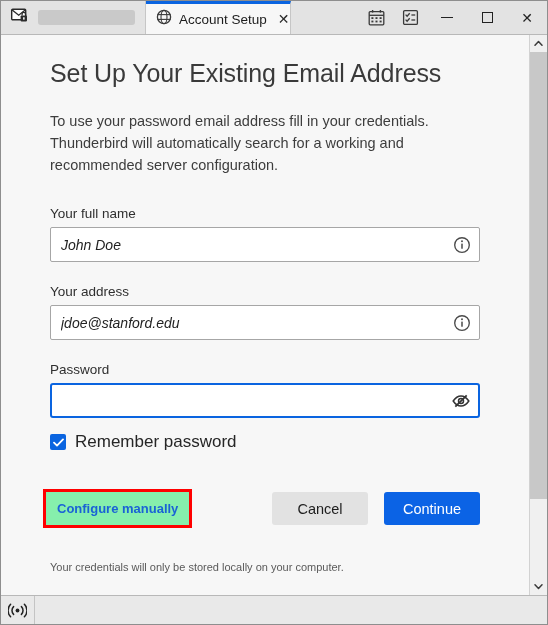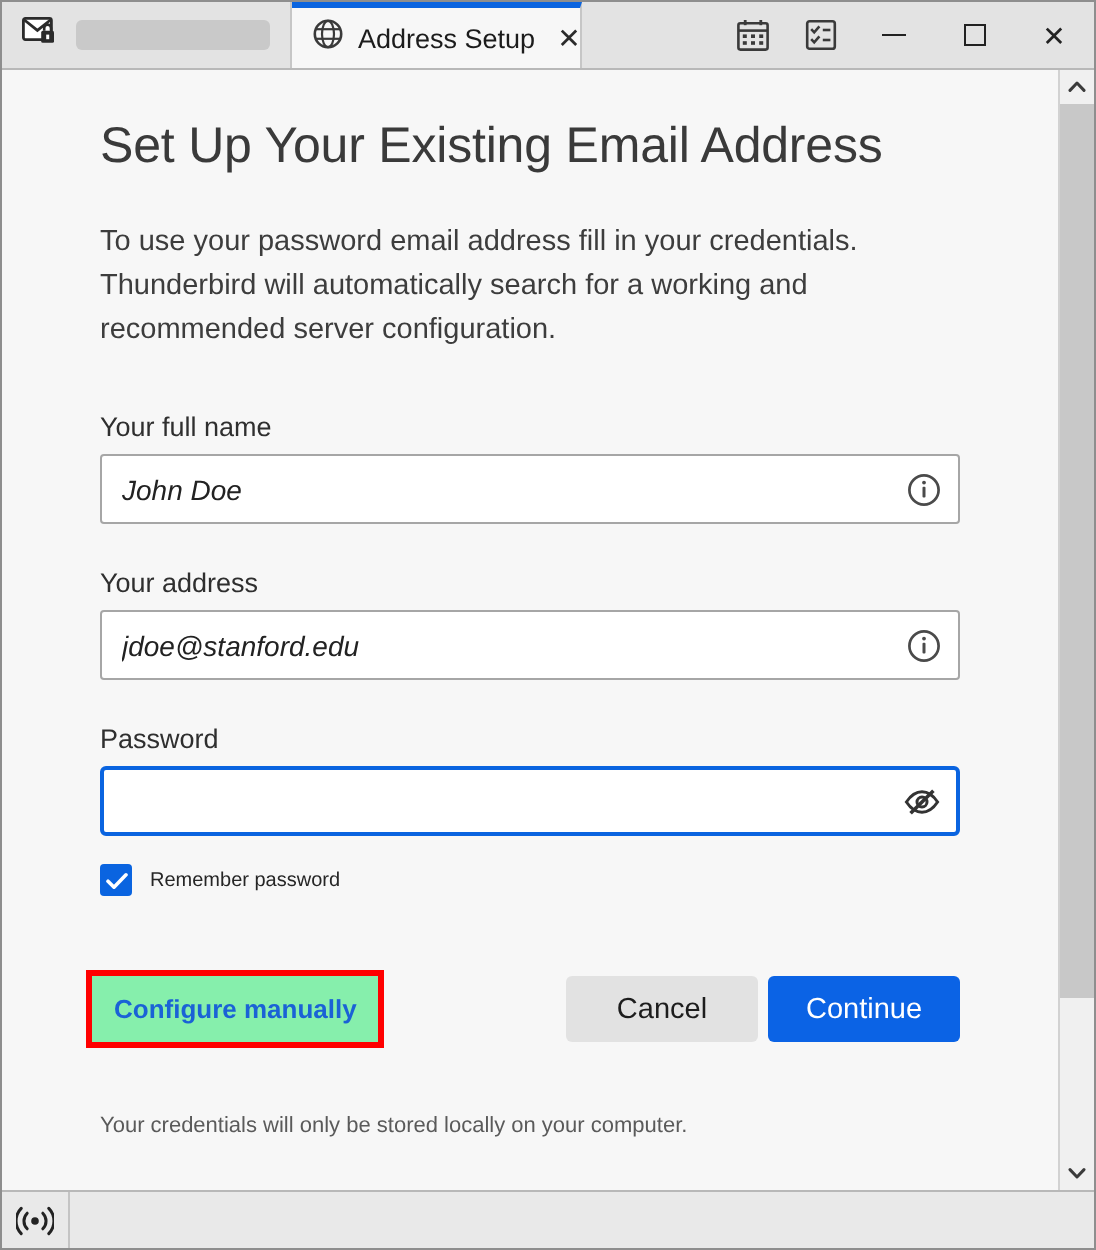--- a/index.html
+++ b/index.html
@@ -194,21 +194,21 @@
     width: 16px;
     height: 16px;
     background: #0a64e0;
     border-radius: 2px;
     display: flex;
     align-items: center;
     justify-content: center;
     flex: none;
   }
   .checkbox-label {
-    font-size: 10px;
+    font-size: 17px;
     color: #262626;
   }
 
   .button-row {
     display: flex;
     align-items: center;
     margin-top: 37px;
   }
   .link-box {
     border: 3px solid #ff0000;
@@ -221,21 +221,21 @@
   .link-manual {
     font-size: 13px;
     color: #1a62d6;
     font-weight: 600;
     white-space: nowrap;
     cursor: pointer;
   }
   .btn-group {
     margin-left: auto;
     display: flex;
-    gap: 5px;
+    gap: 16px;
     justify-content: flex-end;
   }
   .btn {
     height: 33px;
     min-width: 96px;
     border: none;
     border-radius: 3px;
     font-family: "Liberation Sans", sans-serif;
     font-size: 14.5px;
     cursor: default;
@@ -317,21 +317,21 @@
 
     <div class="tab tab-active">
       <span class="icon">
         <svg width="16" height="16" viewBox="0 0 16 16">
           <circle cx="8" cy="8" r="6.6" fill="none" stroke="#3a3a3a" stroke-width="1.3"></circle>
           <ellipse cx="8" cy="8" rx="3" ry="6.6" fill="none" stroke="#3a3a3a" stroke-width="1.1"></ellipse>
           <line x1="1.5" y1="5.6" x2="14.5" y2="5.6" stroke="#3a3a3a" stroke-width="1.1"></line>
           <line x1="1.5" y1="10.4" x2="14.5" y2="10.4" stroke="#3a3a3a" stroke-width="1.1"></line>
         </svg>
       </span>
-      <span class="tab-label">Address Setup</span>
+      <span class="tab-label">Account Setup</span>
       <span class="tab-close">✕</span>
     </div>
 
     <div class="titlebar-spacer"></div>
 
     <div class="titlebar-icons">
       <div class="tb-icon">
         <svg width="17" height="17" viewBox="0 0 17 17">
           <rect x="1.2" y="2.6" width="14.6" height="13.2" rx="1" fill="none" stroke="#3a3a3a" stroke-width="1.3"></rect>
           <line x1="1.2" y1="6.3" x2="15.8" y2="6.3" stroke="#3a3a3a" stroke-width="1.3"></line>

